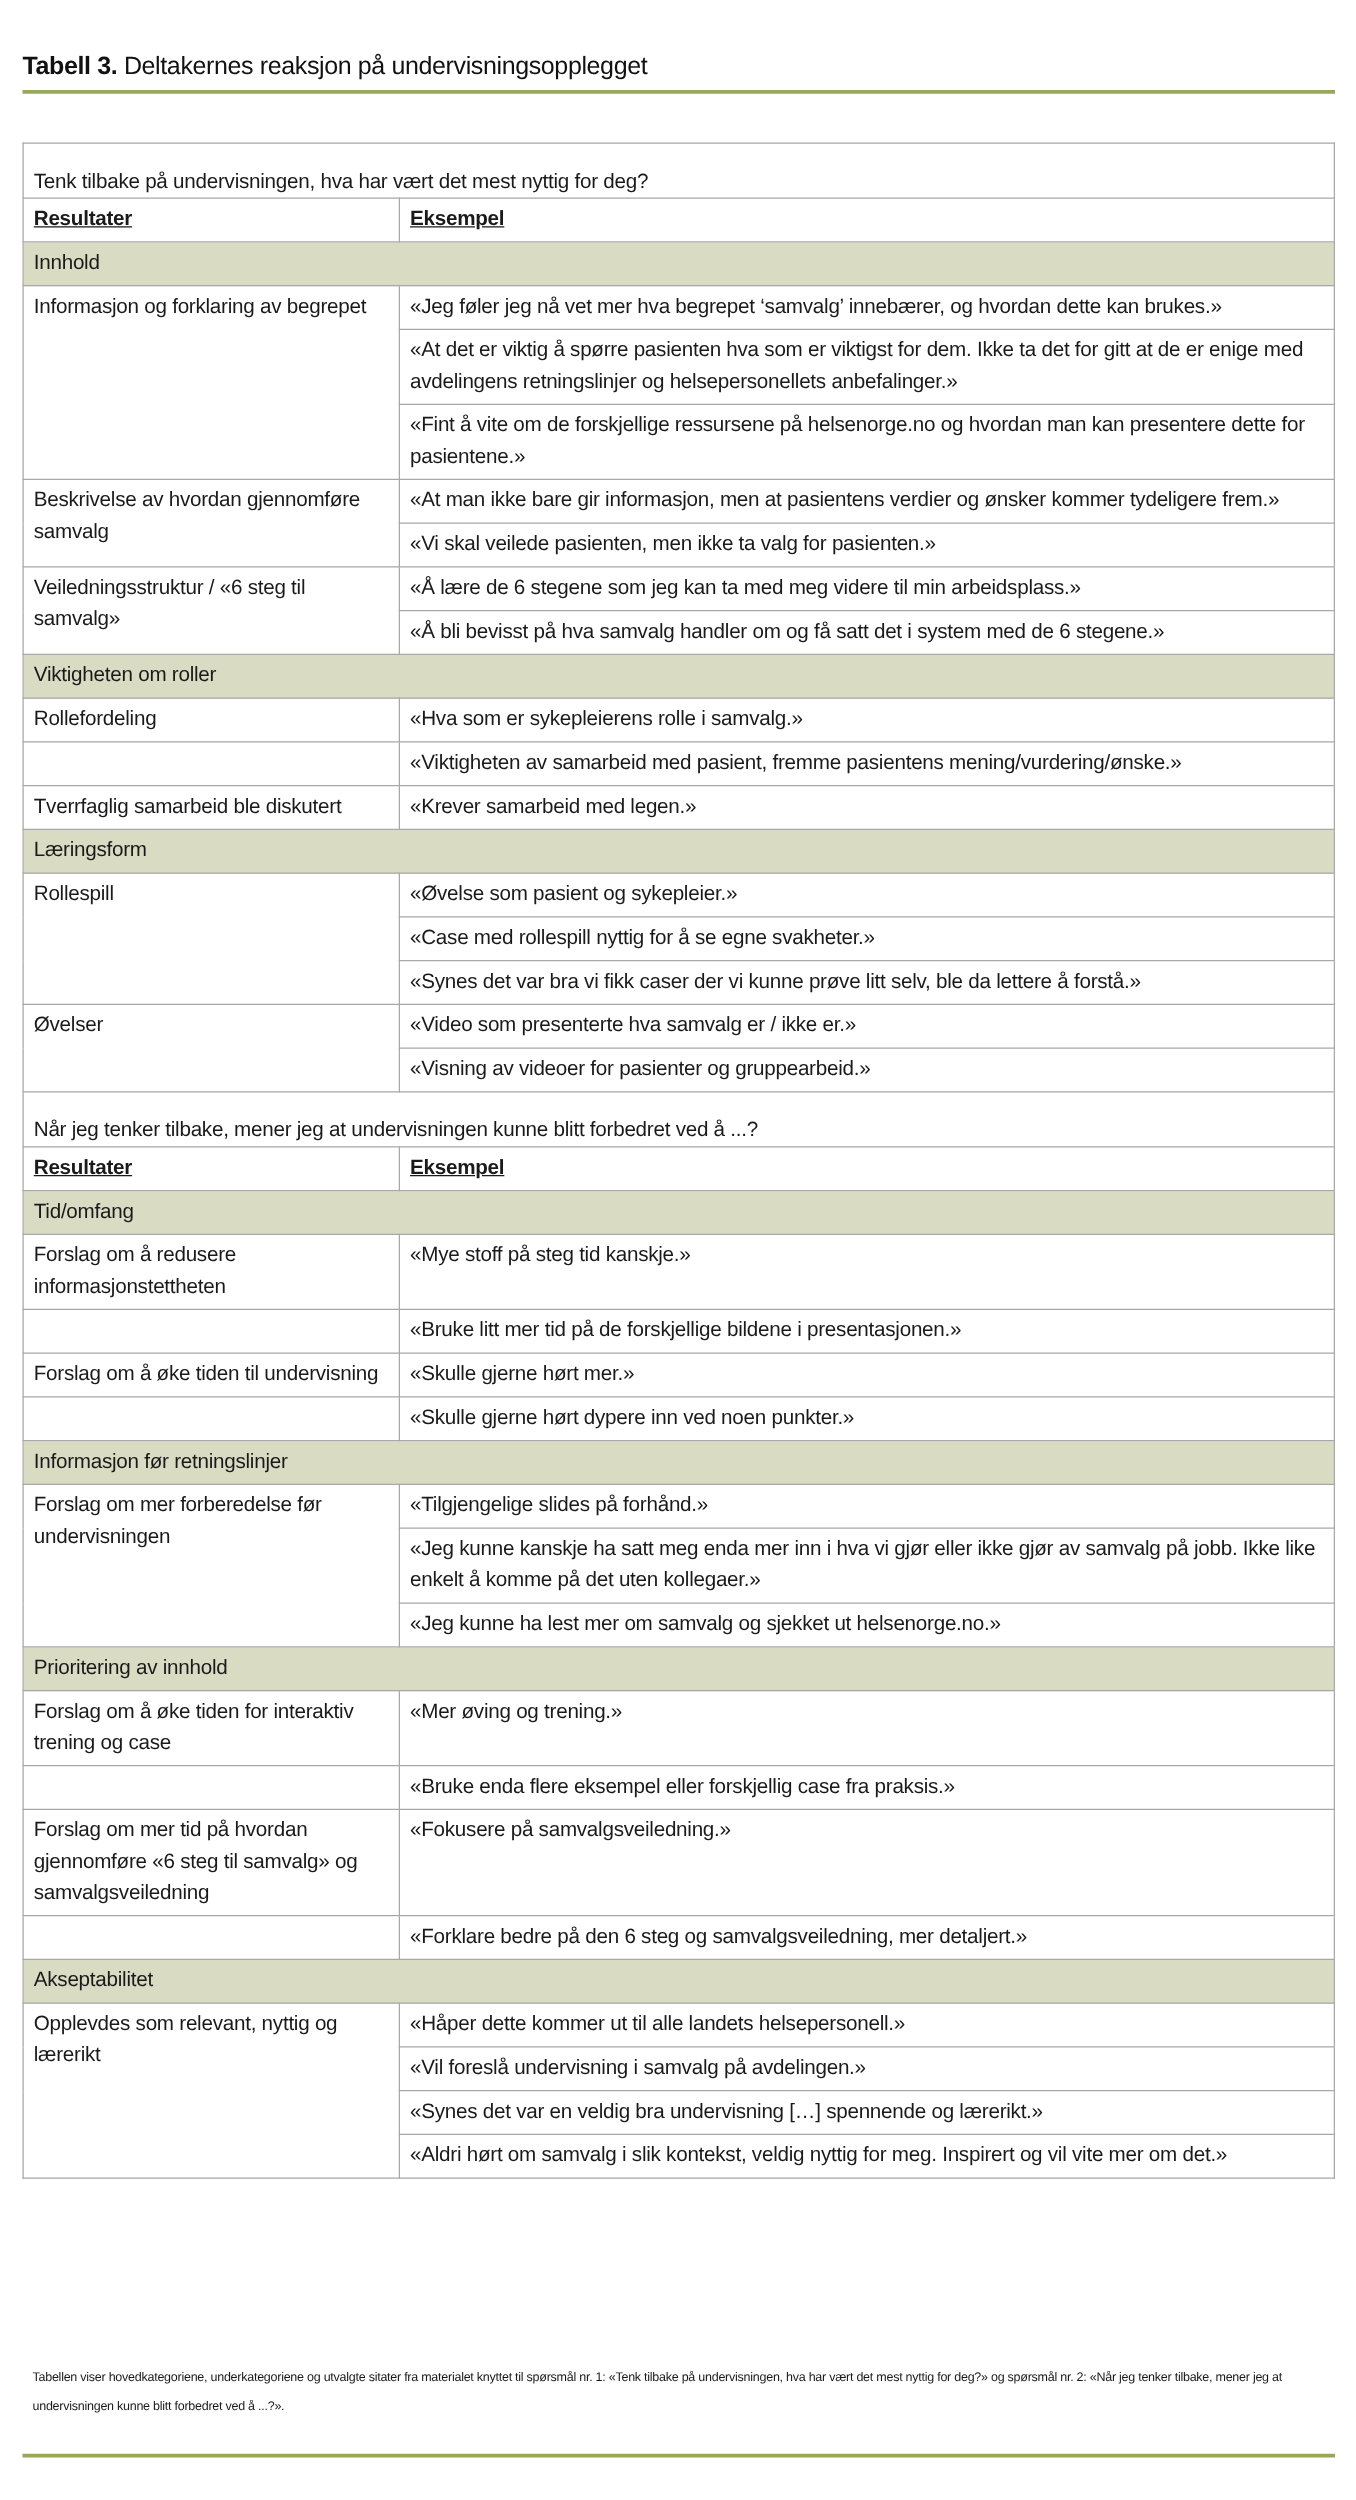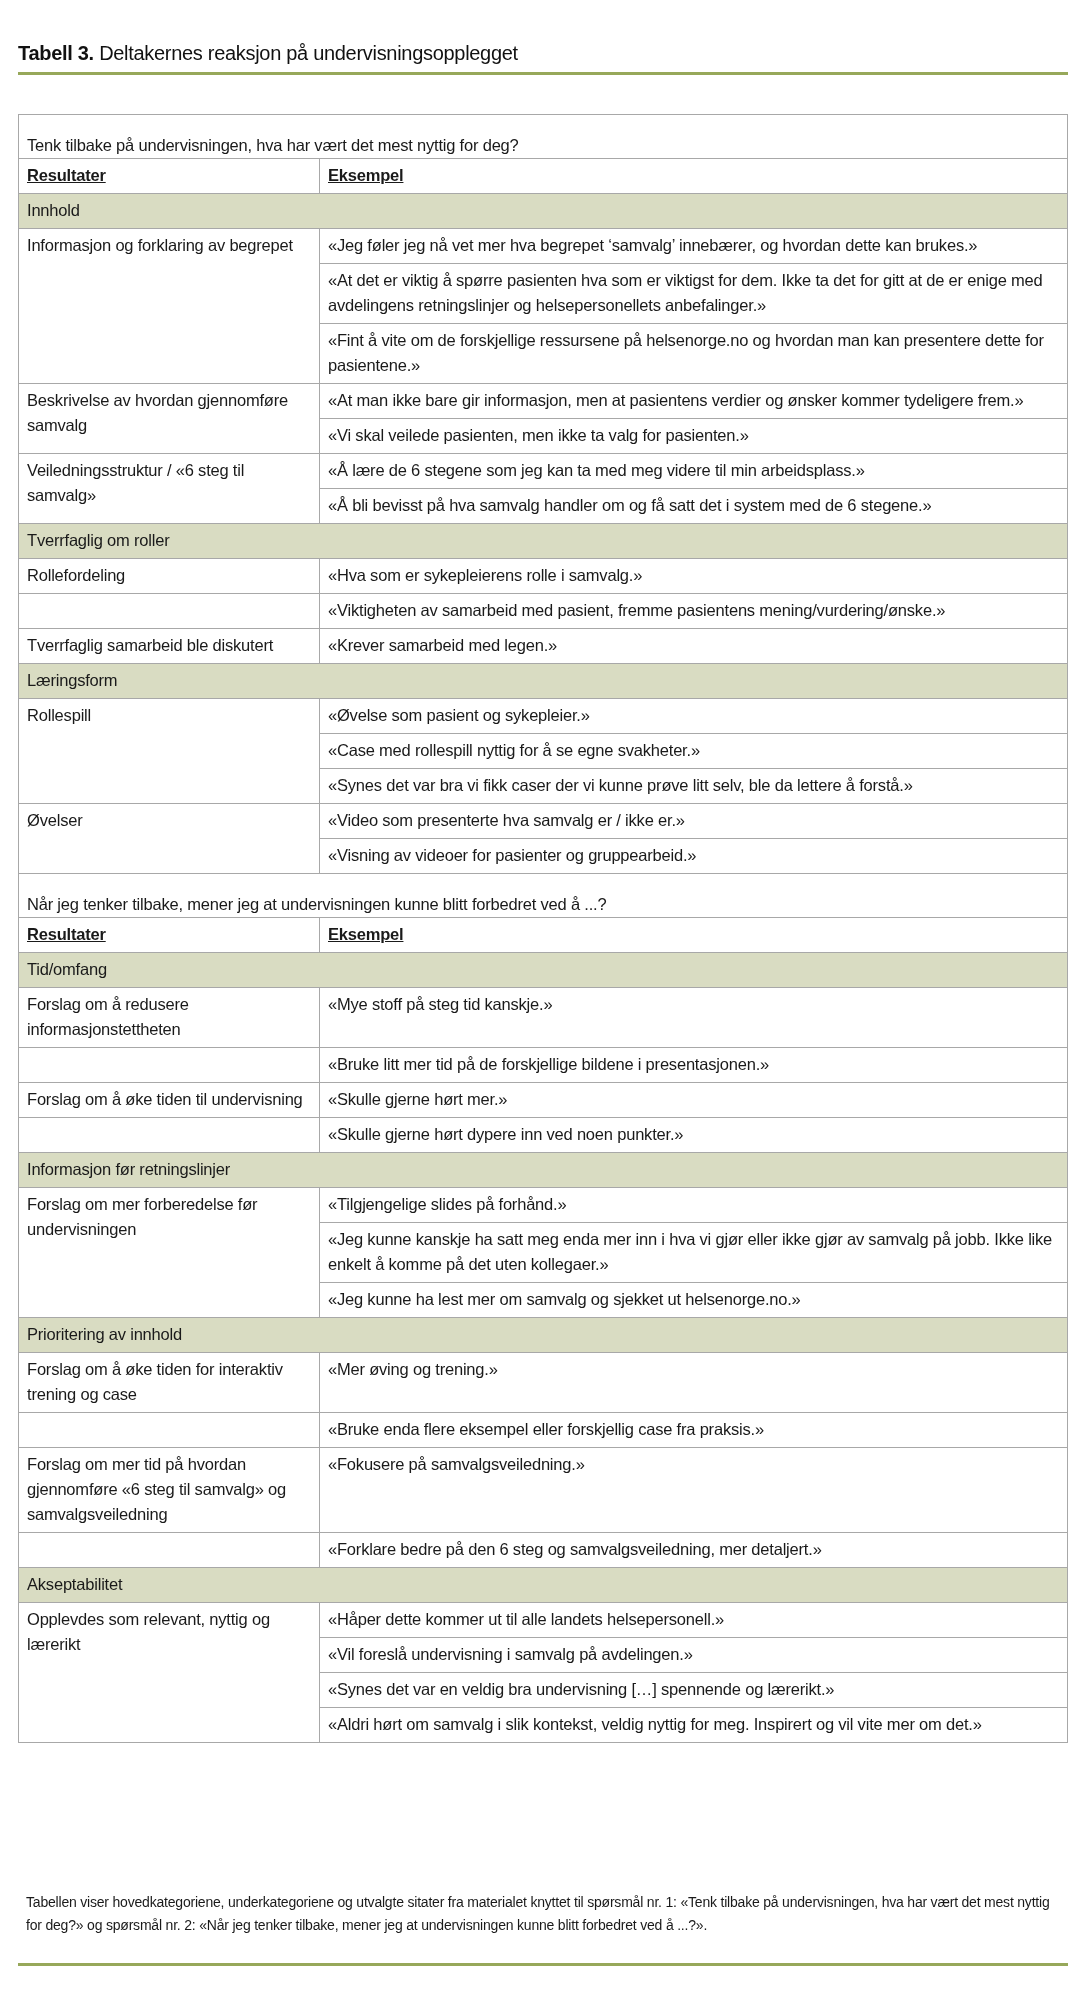--- a/index.html
+++ b/index.html
@@ -20,21 +20,21 @@
     border-collapse: collapse; font-size: 16.5px; line-height: 25px;
     letter-spacing: -0.2px;
   }
   table.main td { border: 1px solid #a8a8a8; padding: 4px 8px 5px 8px; vertical-align: top; }
   table.main td.c1 { width: 284px; }
   tr.question td { padding-top: 18px; padding-bottom: 0px; font-weight: normal; height: 24px; vertical-align: bottom; }
   tr.colhead td { font-weight: bold; text-decoration: underline; }
   tr.cat td { background: #d9dcc2; margin-left: 16px; }
   .note {
     position: absolute; left: 26px; top: 1891px; width: 1040px;
-    font-size: 14px; line-height: 23px; color: #1a1a1a; letter-spacing: -0.2px;
+    font-size: 10px; line-height: 23px; color: #1a1a1a; letter-spacing: -0.2px;
   }
 </style>
 </head>
 <body>
 
 <div class="title"><b>Tabell 3.</b> <span>Deltakernes reaksjon på undervisningsopplegget</span></div>
 <div class="rule top"></div>
 
 <table class="main">
   <tbody id="tbody">
@@ -66,21 +66,21 @@
         <td>«Vi skal veilede pasienten, men ikke ta valg for pasienten.»</td>
       </tr>
       <tr>
         <td class="c1" rowspan="2">Veiledningsstruktur / «6 steg til samvalg»</td>
         <td>«Å lære de 6 stegene som jeg kan ta med meg videre til min arbeidsplass.»</td>
       </tr>
       <tr>
         <td>«Å bli bevisst på hva samvalg handler om og få satt det i system med de 6 stegene.»</td>
       </tr>
       <tr class="cat">
-        <td colspan="2">Tverrfaglig om roller</td>
+        <td colspan="2">Viktigheten om roller</td>
       </tr>
       <tr>
         <td class="c1" rowspan="1">Rollefordeling</td>
         <td>«Hva som er sykepleierens rolle i samvalg.»</td>
       </tr>
       <tr>
         <td class="c1" rowspan="1"></td>
         <td>«Viktigheten av samarbeid med pasient, fremme pasientens mening/vurdering/ønske.»</td>
       </tr>
       <tr>

